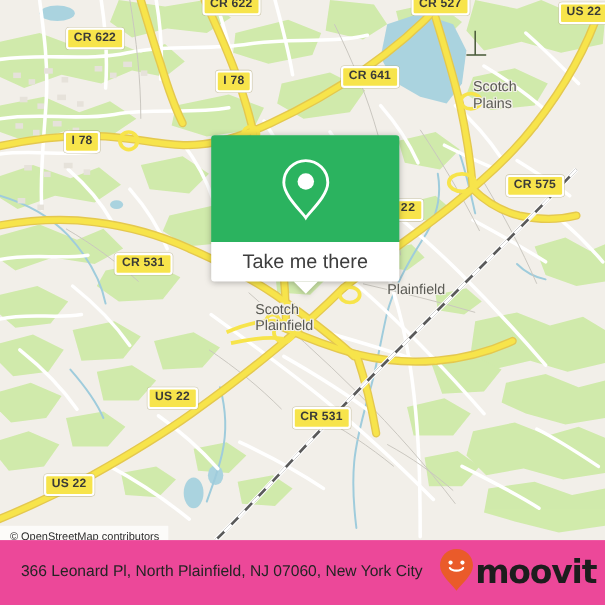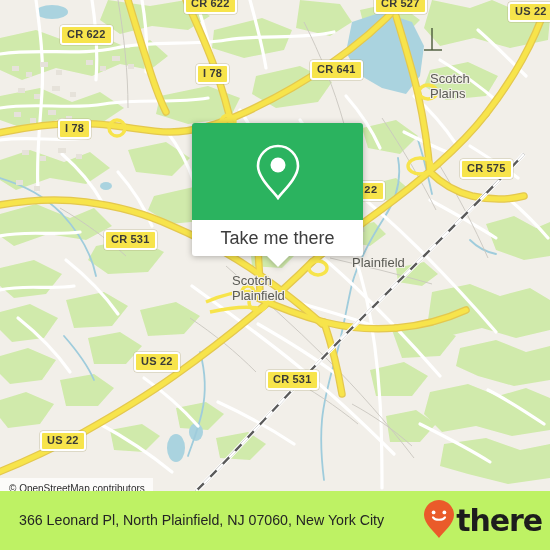--- a/index.html
+++ b/index.html
@@ -106,21 +106,21 @@
     line-height: 16px;
     z-index: 30;
     margin-top: 12px;
   }
 
   
   #footer {
     position: absolute;
     left: 0; top: 491px;
     width: 550px; height: 59px;
-    background: #bef264;
+    background: #ec4899;
     display: flex;
     align-items: center;
     padding: 0 8px 0 19px;
     z-index: 50;
   }
   #footer-address {
     flex: 1 1 auto;
     color: #242424;
     font-size: 14.2px;
     line-height: 19px;
@@ -403,17 +403,17 @@
     <div id="footer-address">366 Leonard Pl, North Plainfield, NJ 07060, New York City</div>
     <div id="brand">
       <span>
         <svg width="32" height="40" viewBox="0 0 32 40" aria-hidden="true">
           <path d="M16 1 C7.7 1 1 7.7 1 16 C1 25 12 33 16 39 C20 33 31 25 31 16 C31 7.7 24.3 1 16 1 Z" fill="#ea5b2a"></path>
           <circle cx="10.6" cy="13.4" r="1.9" fill="#ffffff"></circle>
           <circle cx="21.4" cy="13.4" r="1.9" fill="#ffffff"></circle>
           <path d="M10 18.4 C12 21.6 20 21.6 22 18.4" fill="none" stroke="#ffffff" stroke-width="2" stroke-linecap="round"></path>
         </svg>
       </span>
-      <span id="brand-word">there</span>
+      <span id="brand-word">moovit</span>
     </div>
   </div>
 
 </div>
 
 </body></html>

